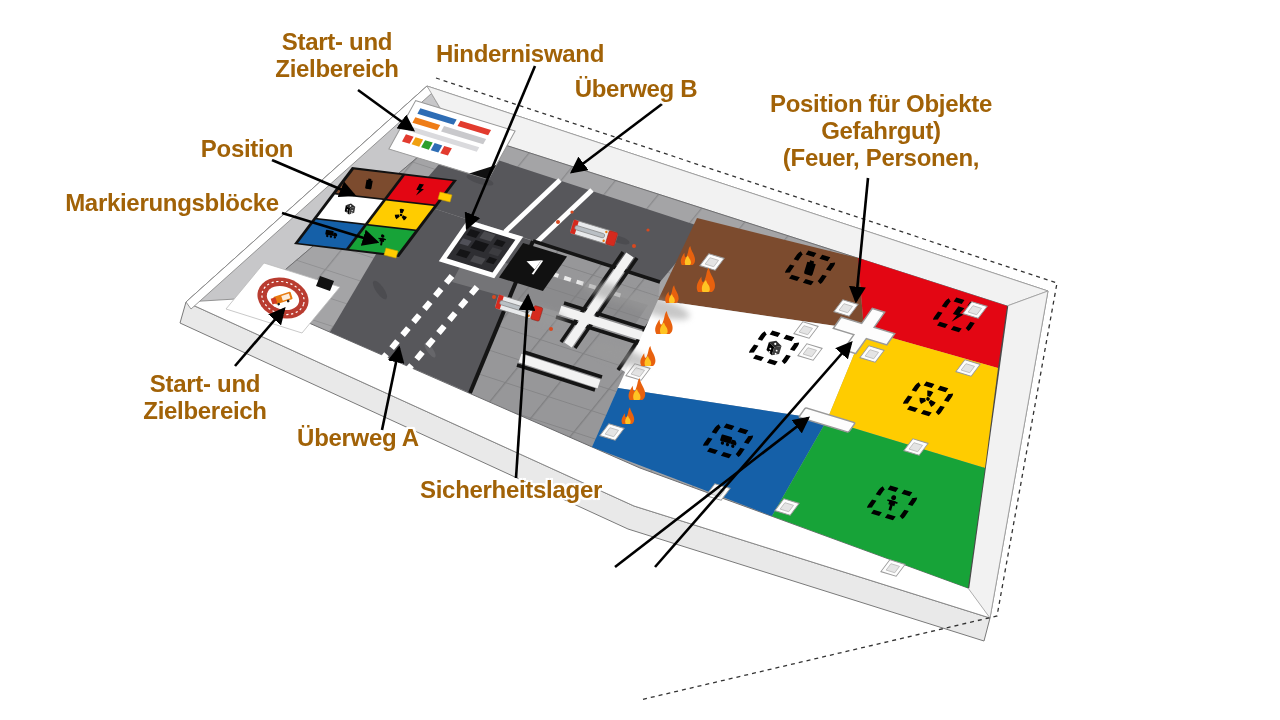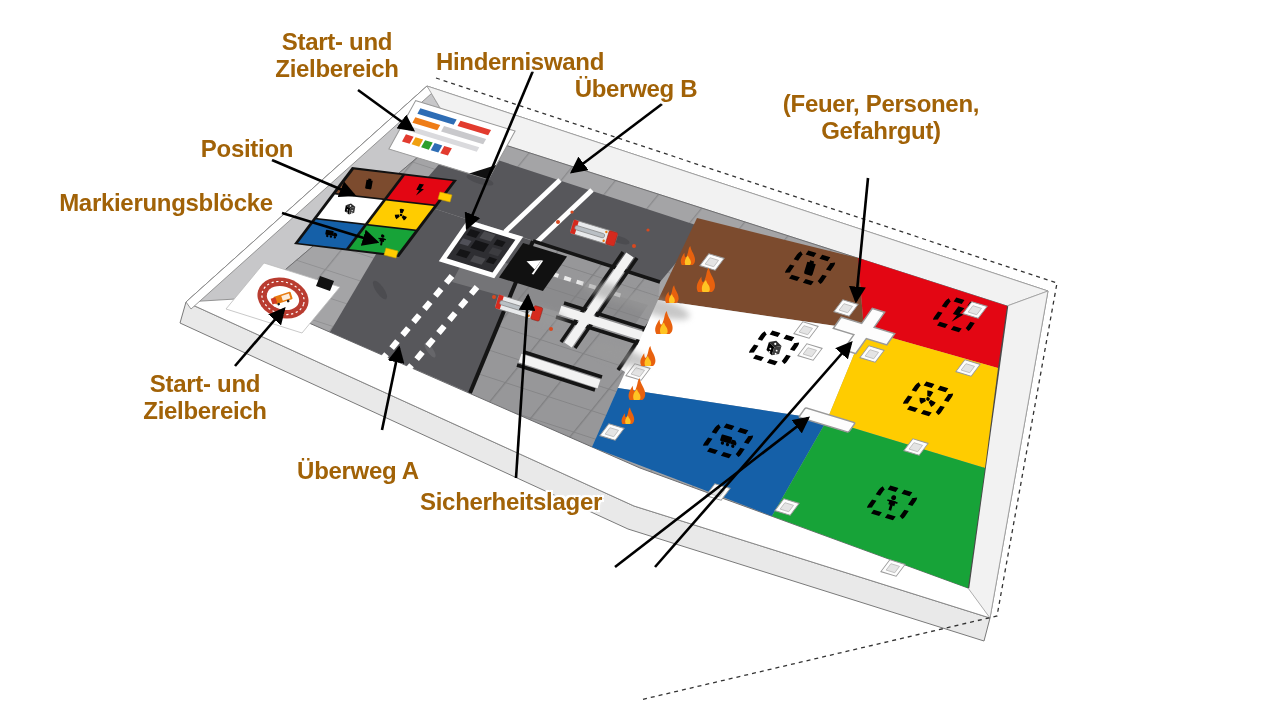--- a/index.html
+++ b/index.html
@@ -336,36 +336,37 @@
     <line x1="615" y1="567" x2="808" y2="418"></line>
     <line x1="655" y1="567" x2="851" y2="343"></line>
   </g>
 </svg>
 
 <div class="lbl" style="left:337px;top:28px">
   <span class="ln">Start- und</span>
   <span class="ln">Zielbereich</span>
 </div>
 
-<div class="lbl" style="left:520px;top:48px">Hinderniswand</div>
+<div class="lbl" style="left:520px;top:40px">Hinderniswand</div>
 
 <div class="lbl" style="left:636px;top:75px">Überweg B</div>
 
 <div class="lbl" style="left:881px;top:90px">
+  <span class="ln">Position für Objekte</span>
+  <span class="ln">Gefahrgut)</span>
   <span class="ln">(Feuer, Personen,</span>
-  <span class="ln">Gefahrgut)</span>
 </div>
 
 <div class="lbl" style="left:247px;top:135px">Position</div>
 
-<div class="lbl" style="left:166px;top:189px">Markierungsblöcke</div>
+<div class="lbl" style="left:172px;top:189px">Markierungsblöcke</div>
 
 <div class="lbl" style="left:205px;top:370px">
   <span class="ln">Start- und</span>
   <span class="ln">Zielbereich</span>
 </div>
 
-<div class="lbl" style="left:358px;top:457px">Überweg A</div>
-
-<div class="lbl" style="left:511px;top:488px">Sicherheitslager</div>
+<div class="lbl" style="left:358px;top:424px">Überweg A</div>
+
+<div class="lbl" style="left:511px;top:476px">Sicherheitslager</div>
 
 
 </div>
 
 </body></html>

